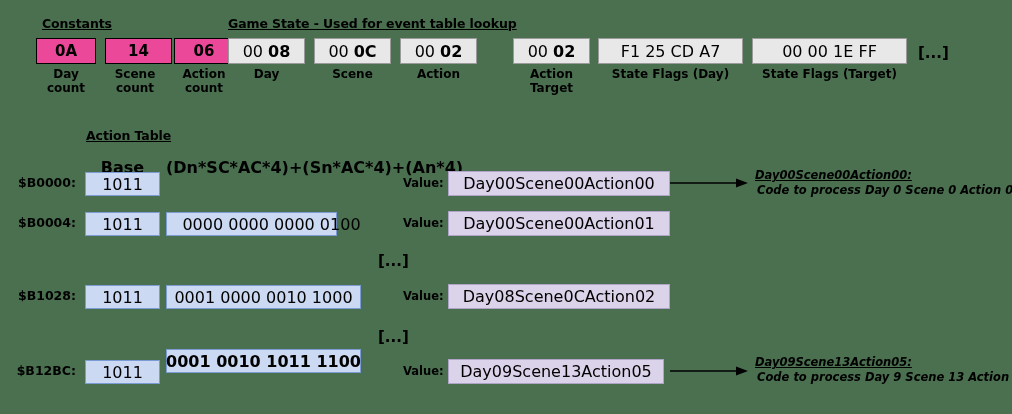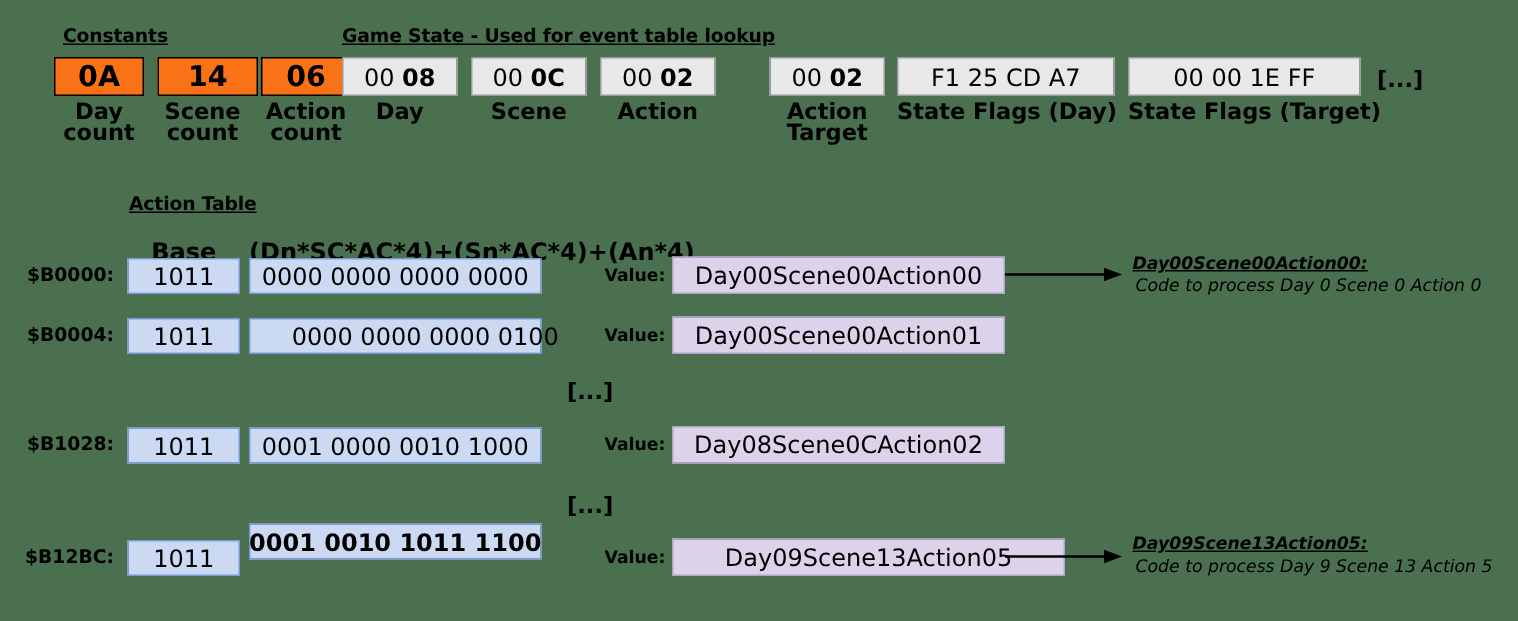--- a/index.html
+++ b/index.html
@@ -34,40 +34,40 @@
 
   
   .box {
     box-sizing: border-box;
     display: flex;
     align-items: center;
     justify-content: center;
     white-space: nowrap;
   }
   .box-const {
-    background: #f97316;
+    background: #ec4899;
     border: 1.3px solid #000;
     height: 26px;
-    font-size: 19px;
+    font-size: 15px;
     font-weight: bold;
     color: #000;
   }
   .box-state {
     background: #e8e8e8;
     border: 1.2px solid #9a9a9a;
     height: 26px;
     font-size: 16px;
     color: #000;
   }
   .box-state .dim { font-weight: normal; }
   .box-state .hi  { font-weight: bold; margin-left: 5px; }
 
   .cap {
     text-align: center;
-    font-size: 15px;
+    font-size: 12px;
     font-weight: bold;
     line-height: 13.5px;
     color: #000;
     white-space: nowrap;
   }
 
   
   .col-head {
     font-size: 16px;
     font-weight: bold;
@@ -126,21 +126,21 @@
     font-size: 11.5px;
     font-weight: bold;
     text-decoration: underline;
     font-style: italic;
     color: #000;
     white-space: nowrap;
   }
   .anno-body {
     font-size: 11.5px;
     font-style: italic;
-    font-weight: normal;
+    font-weight: bold;
     color: #000;
     white-space: nowrap;
   }
 
   .arrow { position: absolute; }
 </style>
 </head>
 <body>
 
 <div class="root">
@@ -203,53 +203,52 @@
 
   <div class="abs ellipsis" style="left:918px; top:44px;">[...]</div>
 
   <div class="abs sec-title" style="left:86px; top:128px;">Action Table</div>
 
   <div class="abs col-head" style="left:85px; top:158px; width:75px;">Base</div>
   <div class="abs col-head" style="left:166px; top:158px; width:195px;">(Dn*SC*AC*4)+(Sn*AC*4)+(An*4)</div>
 
   <div class="abs addr" style="left:10px; top:175px; width:66px;">$B0000:</div>
   <div class="abs box-bin" style="left:85px; top:172px; width:75px;">1011</div>
-  <div class="abs box-bin" style="left:166px; top:172px; width:195px;">0000 0000 0000 0000</div>
   <div class="abs vallabel" style="left:403px; top:176px;">Value:</div>
   <div class="abs box-val" style="left:448px; top:171px; width:222px;">Day00Scene00Action00</div>
 
   <svg class="arrow" style="left:670px; top:175px;" width="80" height="16">
     <line x1="0" y1="8" x2="68" y2="8" stroke="#000" stroke-width="1.6"></line>
     <polygon points="78,8 66,3.5 66,12.5" fill="#000"></polygon>
   </svg>
 
   <div class="abs anno-title" style="left:755px; top:168px;">Day00Scene00Action00:</div>
   <div class="abs anno-body" style="left:757px; top:183px;">Code to process Day 0 Scene 0  Action 0</div>
 
   <div class="abs addr" style="left:10px; top:215px; width:66px;">$B0004:</div>
   <div class="abs box-bin" style="left:85px; top:212px; width:75px;">1011</div>
-  <div class="abs box-bin" style="left:166px; top:212px; width:195px;padding-left:40px;">0000 0000 0000 0100</div>
+  <div class="abs box-bin" style="left:166px; top:212px; width:171px;padding-left:40px;">0000 0000 0000 0100</div>
   <div class="abs vallabel" style="left:403px; top:216px;">Value:</div>
   <div class="abs box-val" style="left:448px; top:211px; width:222px;">Day00Scene00Action01</div>
 
   <div class="abs ellipsis" style="left:378px; top:252px;">[...]</div>
 
   <div class="abs addr" style="left:10px; top:288px; width:66px;">$B1028:</div>
   <div class="abs box-bin" style="left:85px; top:285px; width:75px;">1011</div>
   <div class="abs box-bin" style="left:166px; top:285px; width:195px;">0001 0000 0010 1000</div>
   <div class="abs vallabel" style="left:403px; top:289px;">Value:</div>
   <div class="abs box-val" style="left:448px; top:284px; width:222px;">Day08Scene0CAction02</div>
 
   <div class="abs ellipsis" style="left:378px; top:328px;">[...]</div>
 
   <div class="abs addr" style="left:10px; top:363px; width:66px;">$B12BC:</div>
   <div class="abs box-bin" style="left:85px; top:360px; width:75px;">1011</div>
   <div class="abs box-bin" style="left:166px; top:349px; width:195px;font-weight:bold;">0001 0010 1011 1100</div>
   <div class="abs vallabel" style="left:403px; top:364px;">Value:</div>
-  <div class="abs box-val" style="left:448px; top:359px; width:262px;">Day09Scene13Action05</div>
+  <div class="abs box-val" style="left:448px; top:359px; width:216px;">Day09Scene13Action05</div>
 
   <svg class="arrow" style="left:670px; top:363px;" width="80" height="16">
     <line x1="0" y1="8" x2="68" y2="8" stroke="#000" stroke-width="1.6"></line>
     <polygon points="78,8 66,3.5 66,12.5" fill="#000"></polygon>
   </svg>
 
   <div class="abs anno-title" style="left:755px; top:355px;">Day09Scene13Action05:</div>
   <div class="abs anno-body" style="left:757px; top:370px;">Code to process Day 9 Scene 13  Action 5</div>
 
 </div>

